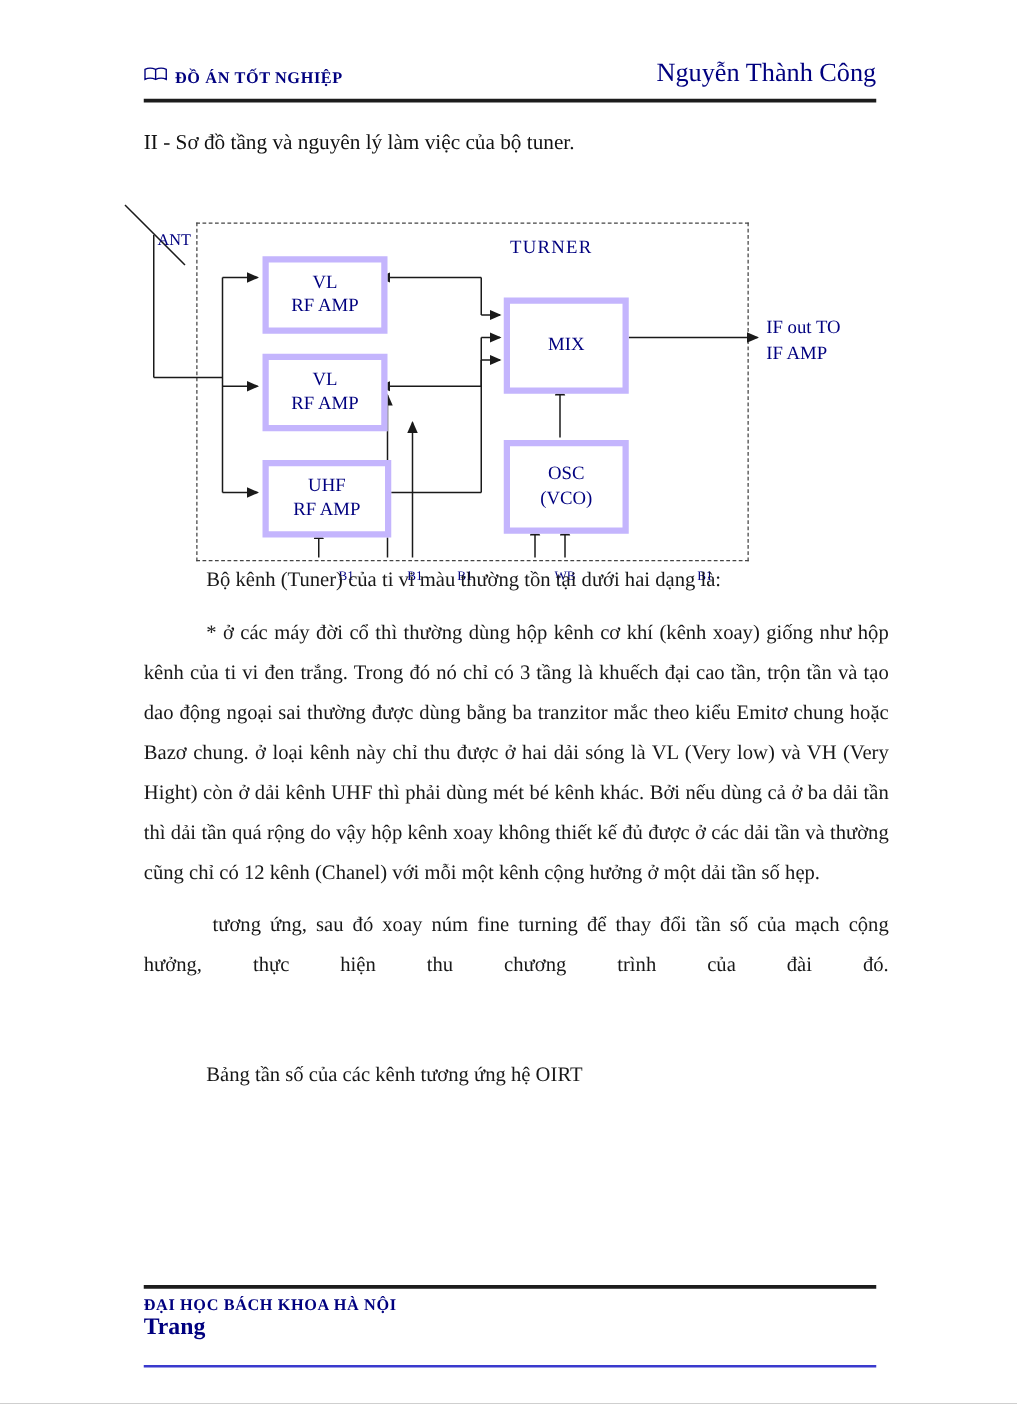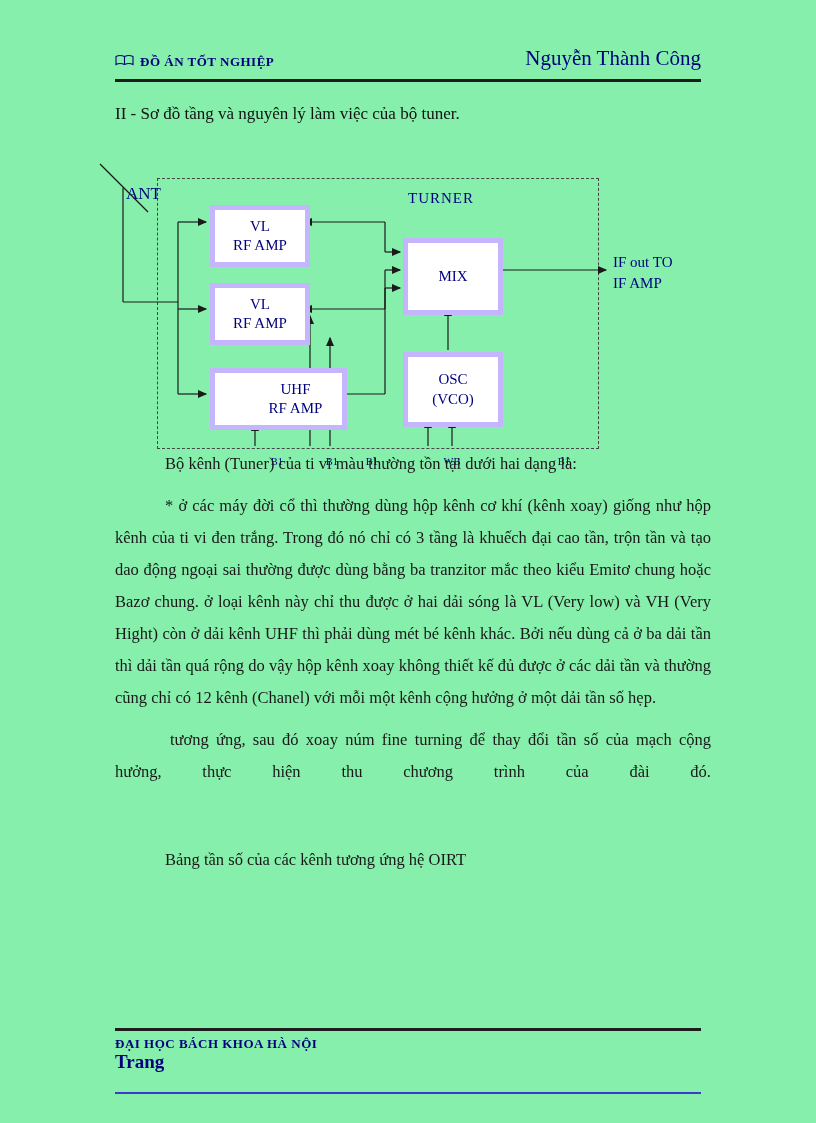--- a/index.html
+++ b/index.html
@@ -1,20 +1,20 @@
 <!DOCTYPE html>
 <html><head>
 <meta charset="utf-8">
 <style>
   html,body{margin:0;padding:0;background:#8a8a8a;}
   .page{
     position:relative;
     width:816px;height:1123px;
     margin:0 auto;
-    background:#86efac;
+    background:#ffffff;
     font-family:"Liberation Serif", serif;
     color:#151515;
     overflow:hidden;
   }
   
   .header{
     position:absolute;left:115px;top:46px;width:586px;
     display:flex;justify-content:space-between;align-items:flex-end;
   }
   .header-left{display:flex;align-items:center;gap:6px;}
@@ -40,26 +40,26 @@
   }
   .wires{position:absolute;left:0;top:0;width:660px;height:330px;}
   .dbox{
     position:absolute;
     border:5px solid #c4b5fd;background:#fff;
     display:flex;align-items:center;justify-content:center;text-align:center;
     color:#00007f;font-size:15px;line-height:1.3;white-space:pre-line;
   }
   .b1{left:120px;top:55px;width:90px;height:52px;}
   .b2{left:120px;top:133px;width:90px;height:52px;}
-  .b3{left:120px;top:218px;width:93px;height:52px;padding-left:34px;}
+  .b3{left:120px;top:218px;width:93px;height:52px;}
   .bmix{left:313px;top:88px;width:90px;height:67px;}
   .bosc{left:313px;top:202px;width:90px;height:65px;}
   .dlabel{position:absolute;color:#00007f;white-space:pre-line;}
   .turner{left:318px;top:40px;font-size:15px;letter-spacing:1px;}
-  .ant{left:36px;top:34px;font-size:17px;}
+  .ant{left:36px;top:34px;font-size:13px;}
   .ifout{left:523px;top:102px;font-size:15px;line-height:1.4;}
   .pin{
     position:absolute;top:306px;transform:translateX(-50%);
     color:#00007f;font-size:10.5px;padding-left:48px;
   }
   
   .body-text{position:absolute;left:115px;top:448px;width:596px;}
   .body-text p{
     margin:0 0 10px 0;
     font-size:16.5px;line-height:32px;

